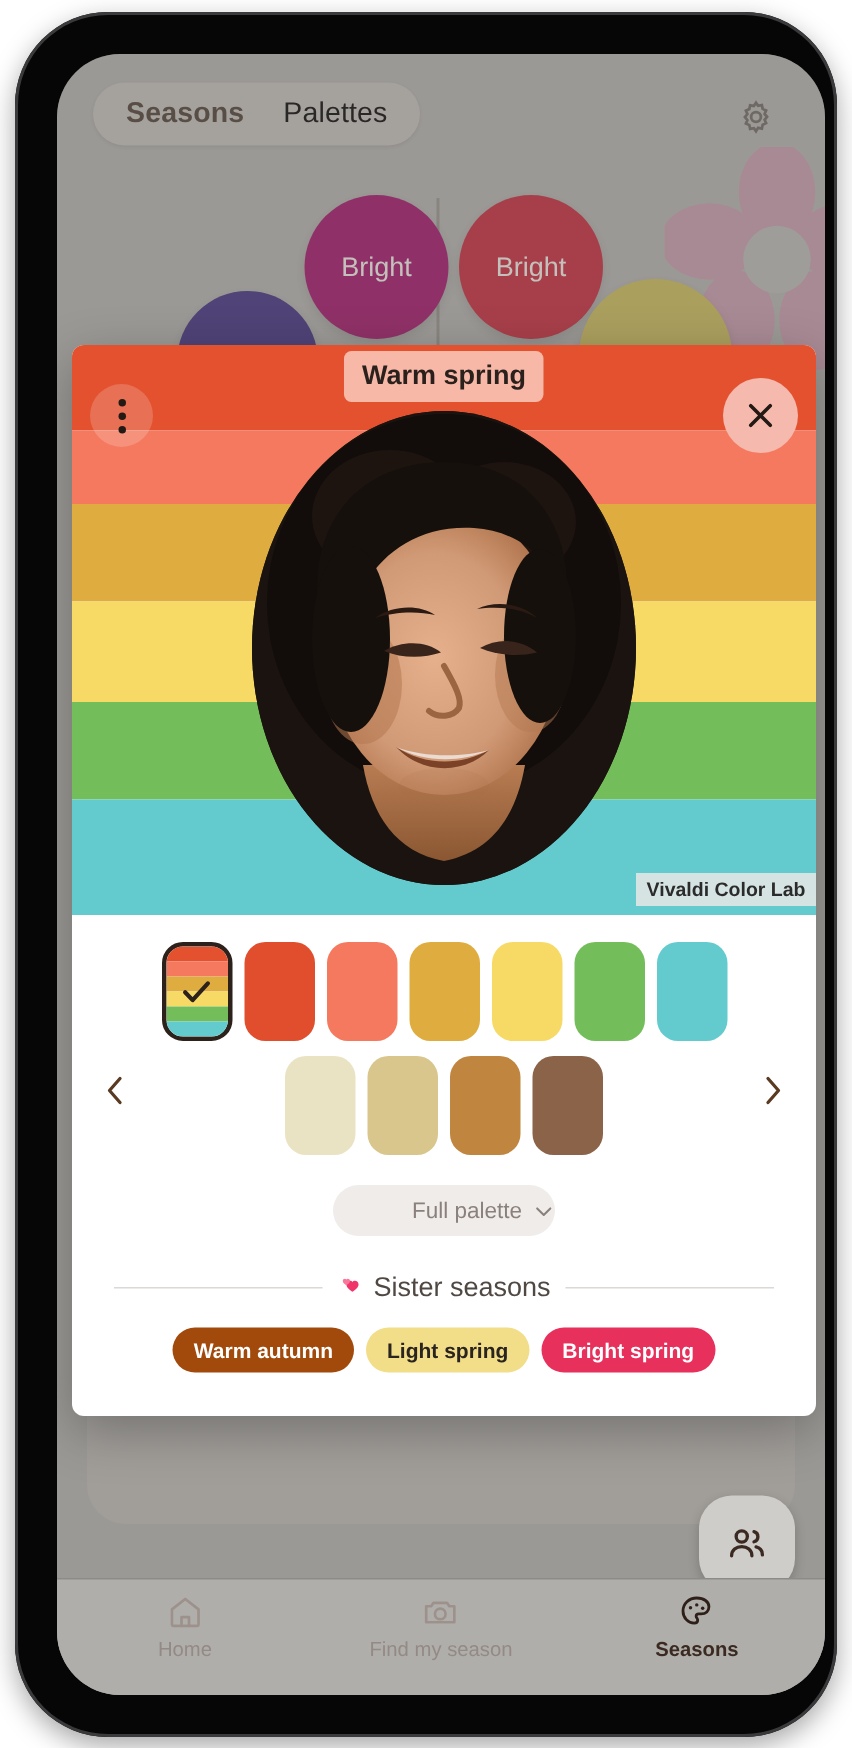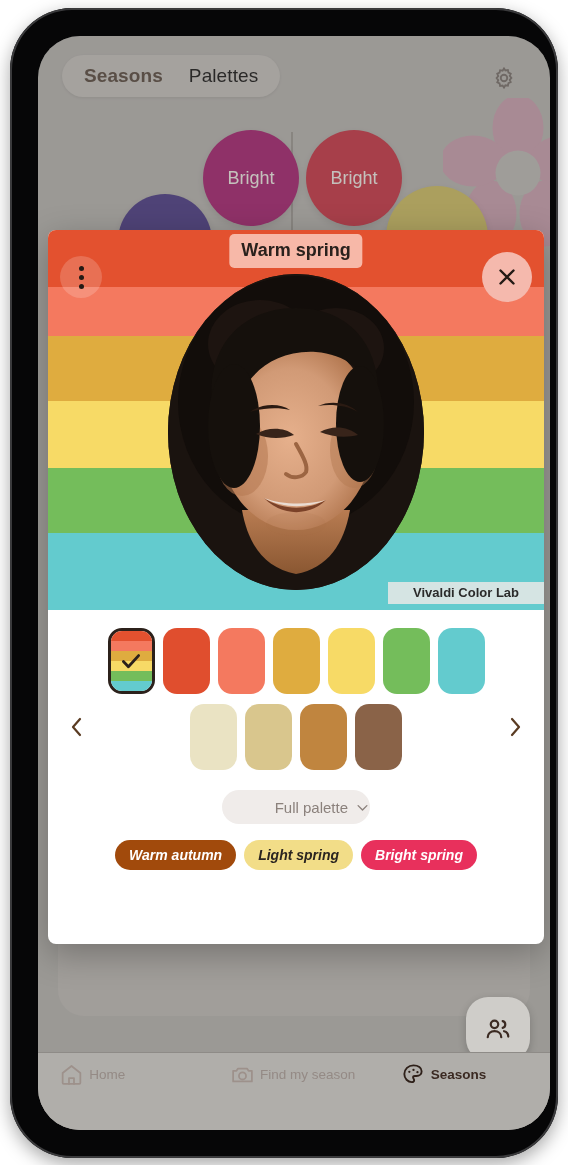--- a/index.html
+++ b/index.html
@@ -96,21 +96,21 @@
   #bottom-nav {
     position: absolute; left: 0; bottom: 0;
     width: 512px; height: 78px;
     background: #b0aeaa;
     border-top: 1px solid #8e8b87;
     display: flex; align-items: flex-start; justify-content: space-around;
     padding-top: 9px;
   }
   .nav-item {
     width: 128px;
-    display: flex; flex-direction: row; align-items: center; gap: 5px;
+    display: flex; flex-direction: column; align-items: center; gap: 5px;
   }
   .nav-label { font-size: 13.5px; color: #948a85; }
   .nav-item.active .nav-label { color: #3b2a22; font-weight: 700; }
 
   
   #season-modal {
     position: absolute; left: 10px; top: 194px;
     width: 496px; height: 714px;
     background: #ffffff;
     border-radius: 8px;
@@ -157,21 +157,21 @@
     border-radius: 50%;
     overflow: hidden;
     background: #221b16;
   }
   #portrait svg { display: block; width: 100%; height: 100%; }
 
   #watermark {
     position: absolute; right: 0px; bottom: 6px;
     background: rgba(232,232,230,.86);
     color: #2b2b2b; font-size: 13px; font-weight: 700;
-    padding: 3px 25px 4px;
+    padding: 3px 7px 4px;
     white-space: nowrap;
   }
 
   
   #palette-area {
     position: relative;
     padding: 18px 0 0;
   }
   .arrow {
     position: absolute; top: 102px;
@@ -221,21 +221,21 @@
     color: #4f4843; font-size: 18px;
   }
   #sister-chips {
     display: flex; justify-content: center; gap: 8px;
     margin-top: 16px;
   }
   .chip {
     height: 30px; border-radius: 15px;
     display: flex; align-items: center;
     padding: 0 14px;
-    font-size: 14px; font-weight: 700; font-style: italic;
+    font-size: 14px; font-weight: 700;
   }
 </style>
 </head>
 <body>
 
 <div id="phone-frame">
   <div id="phone-screen">
 
     <div id="app-bg">
 
@@ -429,20 +429,31 @@
             <div class="swatch" style="background: rgb(138, 99, 72);"></div>
           </div>
 
         <div id="full-palette-btn">
           <span>Full palette</span>
           <svg width="15" height="15" viewBox="0 0 24 24" fill="none" stroke="#8b817c" stroke-width="2.2" stroke-linecap="round" stroke-linejoin="round">
             <path d="M5 9l7 7 7-7"></path>
           </svg>
         </div>
 
+        <div id="sister-divider">
+          <span class="dline"></span>
+          <span id="sister-heading">
+            <svg width="18" height="18" viewBox="0 0 24 24">
+              <path d="M15.5 5.2c1.8 0 3.2 1.4 3.2 3.2 0 3-3.6 5.2-5.4 6.4-1.8-1.2-5.4-3.4-5.4-6.4 0-1.8 1.4-3.2 3.2-3.2 1 0 1.8.5 2.2 1.1.4-.6 1.2-1.1 2.2-1.1z" fill="#f0356a"></path>
+              <path d="M9.2 3.4c1.1 0 1.9.8 1.9 1.9 0 1.8-2.1 3.1-3.2 3.8-1.1-.7-3.2-2-3.2-3.8 0-1.1.8-1.9 1.9-1.9.6 0 1.1.3 1.3.7.2-.4.7-.7 1.3-.7z" fill="#f8789c"></path>
+            </svg>
+            <span>Sister seasons</span>
+          </span>
+          <span class="dline"></span>
+        </div>
 
         <div id="sister-chips">
             <div class="chip" style="background: rgb(161, 74, 12); color: rgb(255, 255, 255);">Warm autumn</div>
             <div class="chip" style="background: rgb(242, 221, 136); color: rgb(42, 36, 32);">Light spring</div>
             <div class="chip" style="background: rgb(232, 48, 92); color: rgb(255, 255, 255);">Bright spring</div>
           </div>
       </div>
 
     </div>
   </div>

